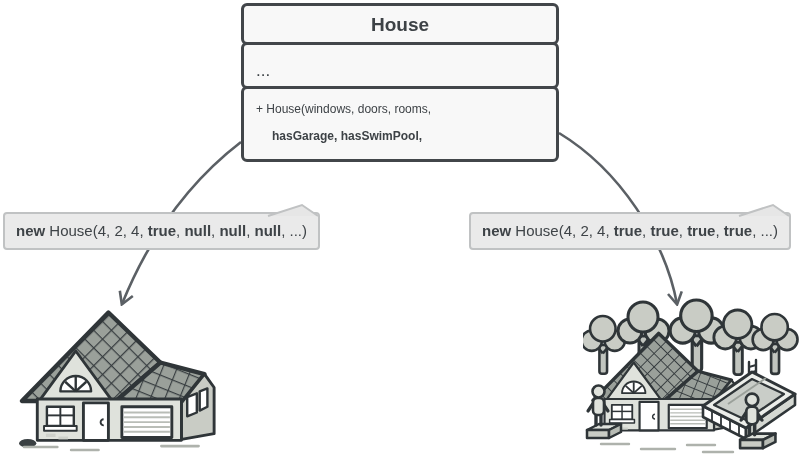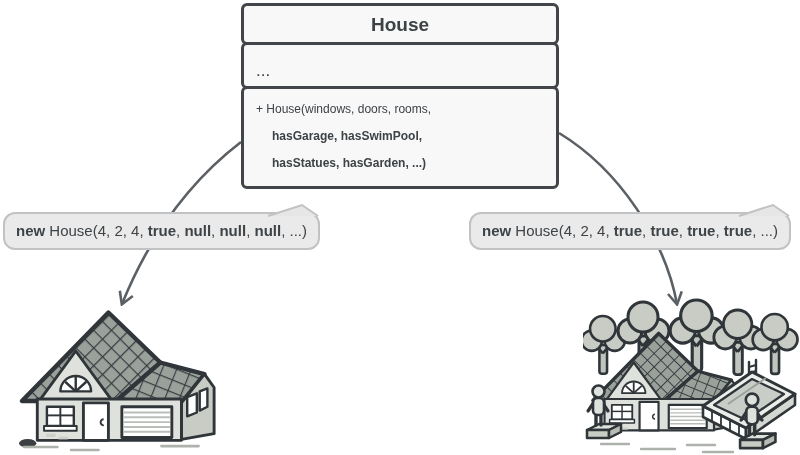--- a/index.html
+++ b/index.html
@@ -10,21 +10,21 @@
   .uml{position:absolute;left:241px;top:3px;width:318px;z-index:2;}
   .comp{box-sizing:border-box;border:3px solid #42464a;background:#f8f8f8;border-radius:6px;}
   .comp + .comp{margin-top:-3px;}
   .comp-title{height:42px;line-height:37px;text-align:center;font-weight:bold;font-size:19px;}
   .comp-fields{height:47px;line-height:52px;padding:0 12px;font-size:17px;}
   .comp-methods{padding:7px 12px 9px 12px;font-size:12px;line-height:27px;}
   .comp-methods div + div{padding-left:16px;font-weight:bold;}
 
   
   .note{position:absolute;top:212px;z-index:2;height:38px;box-sizing:border-box;
-        background:#eaeaea;border:2px solid #c0c2c3;border-radius:12px;
+        background:#eaeaea;border:2px solid #c0c2c3;border-radius:4px;
         line-height:33px;padding:0 11px;font-size:15px;color:#3e4347;white-space:nowrap;}
   .note-left{left:3px;}
   .note-right{right:9px;}
   .fold{position:absolute;top:-11px;right:-2px;width:54px;height:14px;}
 
   
   .arrows{position:absolute;left:0;top:0;z-index:1;}
 
   
   .scene{position:absolute;z-index:2;}
@@ -110,21 +110,20 @@
     <path d="M241,142 C185,185 148,240 122,304" fill="none" stroke="#5b6065" stroke-width="2.6" marker-end="url(#arrowhead)"></path>
     <path d="M559,133 C620,170 665,240 677,304" fill="none" stroke="#5b6065" stroke-width="2.6" marker-end="url(#arrowhead)"></path>
   </svg>
 
   <div class="uml">
     <div class="comp comp-title">House</div>
     <div class="comp comp-fields">...</div>
     <div class="comp comp-methods">
         <div>+ House(windows, doors, rooms,</div>
         <div>hasGarage, hasSwimPool,</div>
-        <div>hasStatues, hasGarden, ...)</div>
       </div>
   </div>
 
   <div class="note note-left">
     <svg class="fold" viewBox="0 0 54 14">
       <path d="M2,13 L36,2 L52,13" fill="#e6e6e6" stroke="#c0c2c3" stroke-width="2"></path>
     </svg>
     <span><span style="font-weight: 700;">new</span><span> House(4, 2, 4, </span><span style="font-weight: 700;">true</span><span>, </span><span style="font-weight: 700;">null</span><span>, </span><span style="font-weight: 700;">null</span><span>, </span><span style="font-weight: 700;">null</span><span>, ...)</span></span>
   </div>
 

